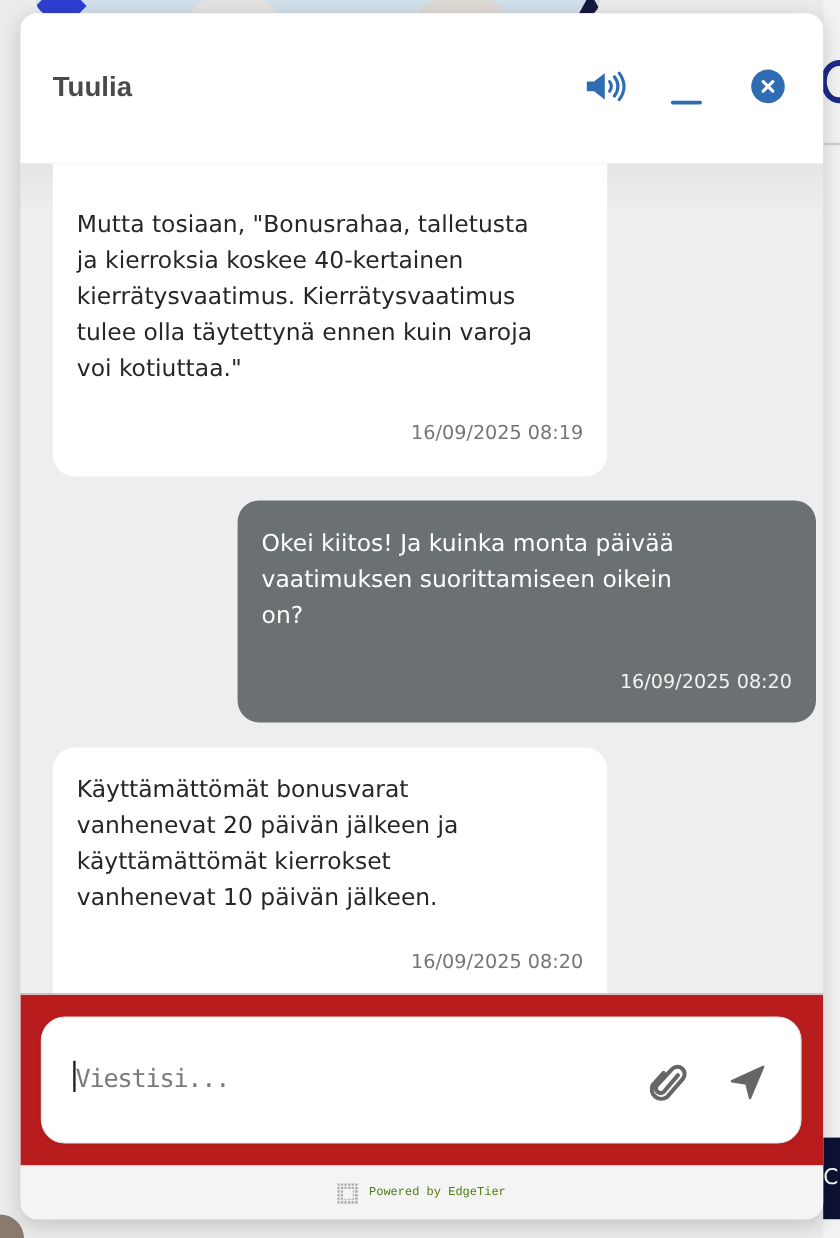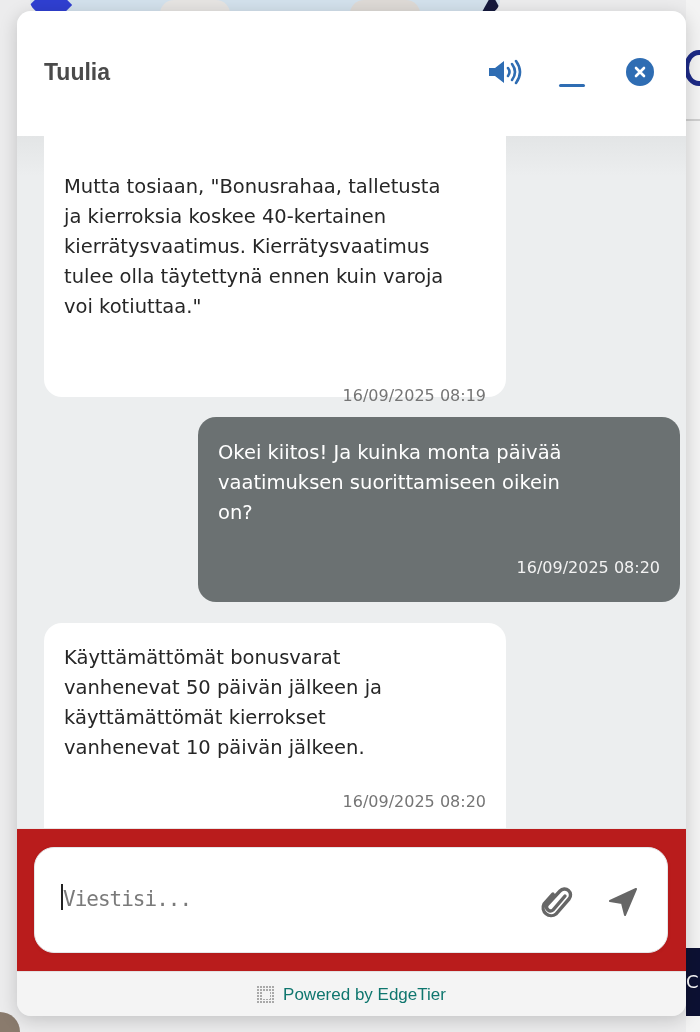--- a/index.html
+++ b/index.html
@@ -57,21 +57,21 @@
   }
   .bubble .text { white-space: pre-line; }
   .bubble .time { position: absolute; right: 20px; font-size: 16px; }
   .bot { background: #ffffff; color: #262626; border-radius: 0 0 18px 18px; }
   .bot .time { color: #757575; }
   .user { background: #6b7172; color: #ffffff; border-radius: 18px; }
   .user .time { color: #f2f2f2; }
 
   .b1 { left: 27px; top: 0; width: 462px; height: 261px; border-radius: 0 0 18px 18px; }
   .b1 .text { position: absolute; left: 20px; top: 36px; width: 430px; }
-  .b1 .time { top: 210px; margin-top: 35px; }
+  .b1 .time { top: 210px; }
 
   .b2 { left: 181px; top: 281px; width: 482px; height: 185px; }
   .b2 .text { position: absolute; left: 20px; top: 21px; width: 430px; }
   .b2 .time { top: 136px; }
 
   .b3 { left: 27px; top: 487px; width: 462px; height: 210px; border-radius: 18px 18px 0 0; }
   .b3 .text { position: absolute; left: 20px; top: 20px; width: 430px; }
   .b3 .time { top: 164px; }
 
   .composer {
@@ -92,21 +92,21 @@
   .caret { position: absolute; left: 26px; top: 36px; width: 1.5px; height: 26px; background: #222; }
   .attach-btn { position: absolute; left: 500px; top: 34px; width: 40px; height: 40px; cursor: pointer; }
   .send-btn { position: absolute; left: 568px; top: 34px; width: 40px; height: 40px; cursor: pointer; }
 
   .footer {
     position: absolute; left: 0; top: 960px; width: 669px; height: 45px; background: #f4f4f4;
     border-top: 1px solid #e2e2e2; display: flex; align-items: center; justify-content: center;
     z-index: 3;
   }
   .footer .logo { width: 18px; height: 18px; margin-right: 8px; }
-  .footer .powered { font-size: 17px; color: #0f766e; font-family: Liberation Sans, sans-serif; }
+  .footer .powered { font-size: 10px; color: #4d7c0f; font-family: Liberation Mono, monospace; }
 </style>
 </head>
 <body>
 
 <div class="bg-page"></div>
 <div class="bg-hero">
   <div class="blue-shape"></div>
   <div class="cloud1"></div>
   <div class="cloud2"></div>
   <div class="dark-tri"></div>
@@ -154,21 +154,21 @@
 
     <div class="bubble user b2">
       <div class="text">Okei kiitos! Ja kuinka monta päivää
 vaatimuksen suorittamiseen oikein
 on?</div>
       <div class="time">16/09/2025 08:20</div>
     </div>
 
     <div class="bubble bot b3">
       <div class="text">Käyttämättömät bonusvarat
-vanhenevat 50 päivän jälkeen ja
+vanhenevat 20 päivän jälkeen ja
 käyttämättömät kierrokset
 vanhenevat 10 päivän jälkeen.</div>
       <div class="time">16/09/2025 08:20</div>
     </div>
   </div>
 
   <div class="composer">
     <div class="input-box">
       <input type="text" placeholder="Viestisi..." style="">
       <div class="caret"></div>

